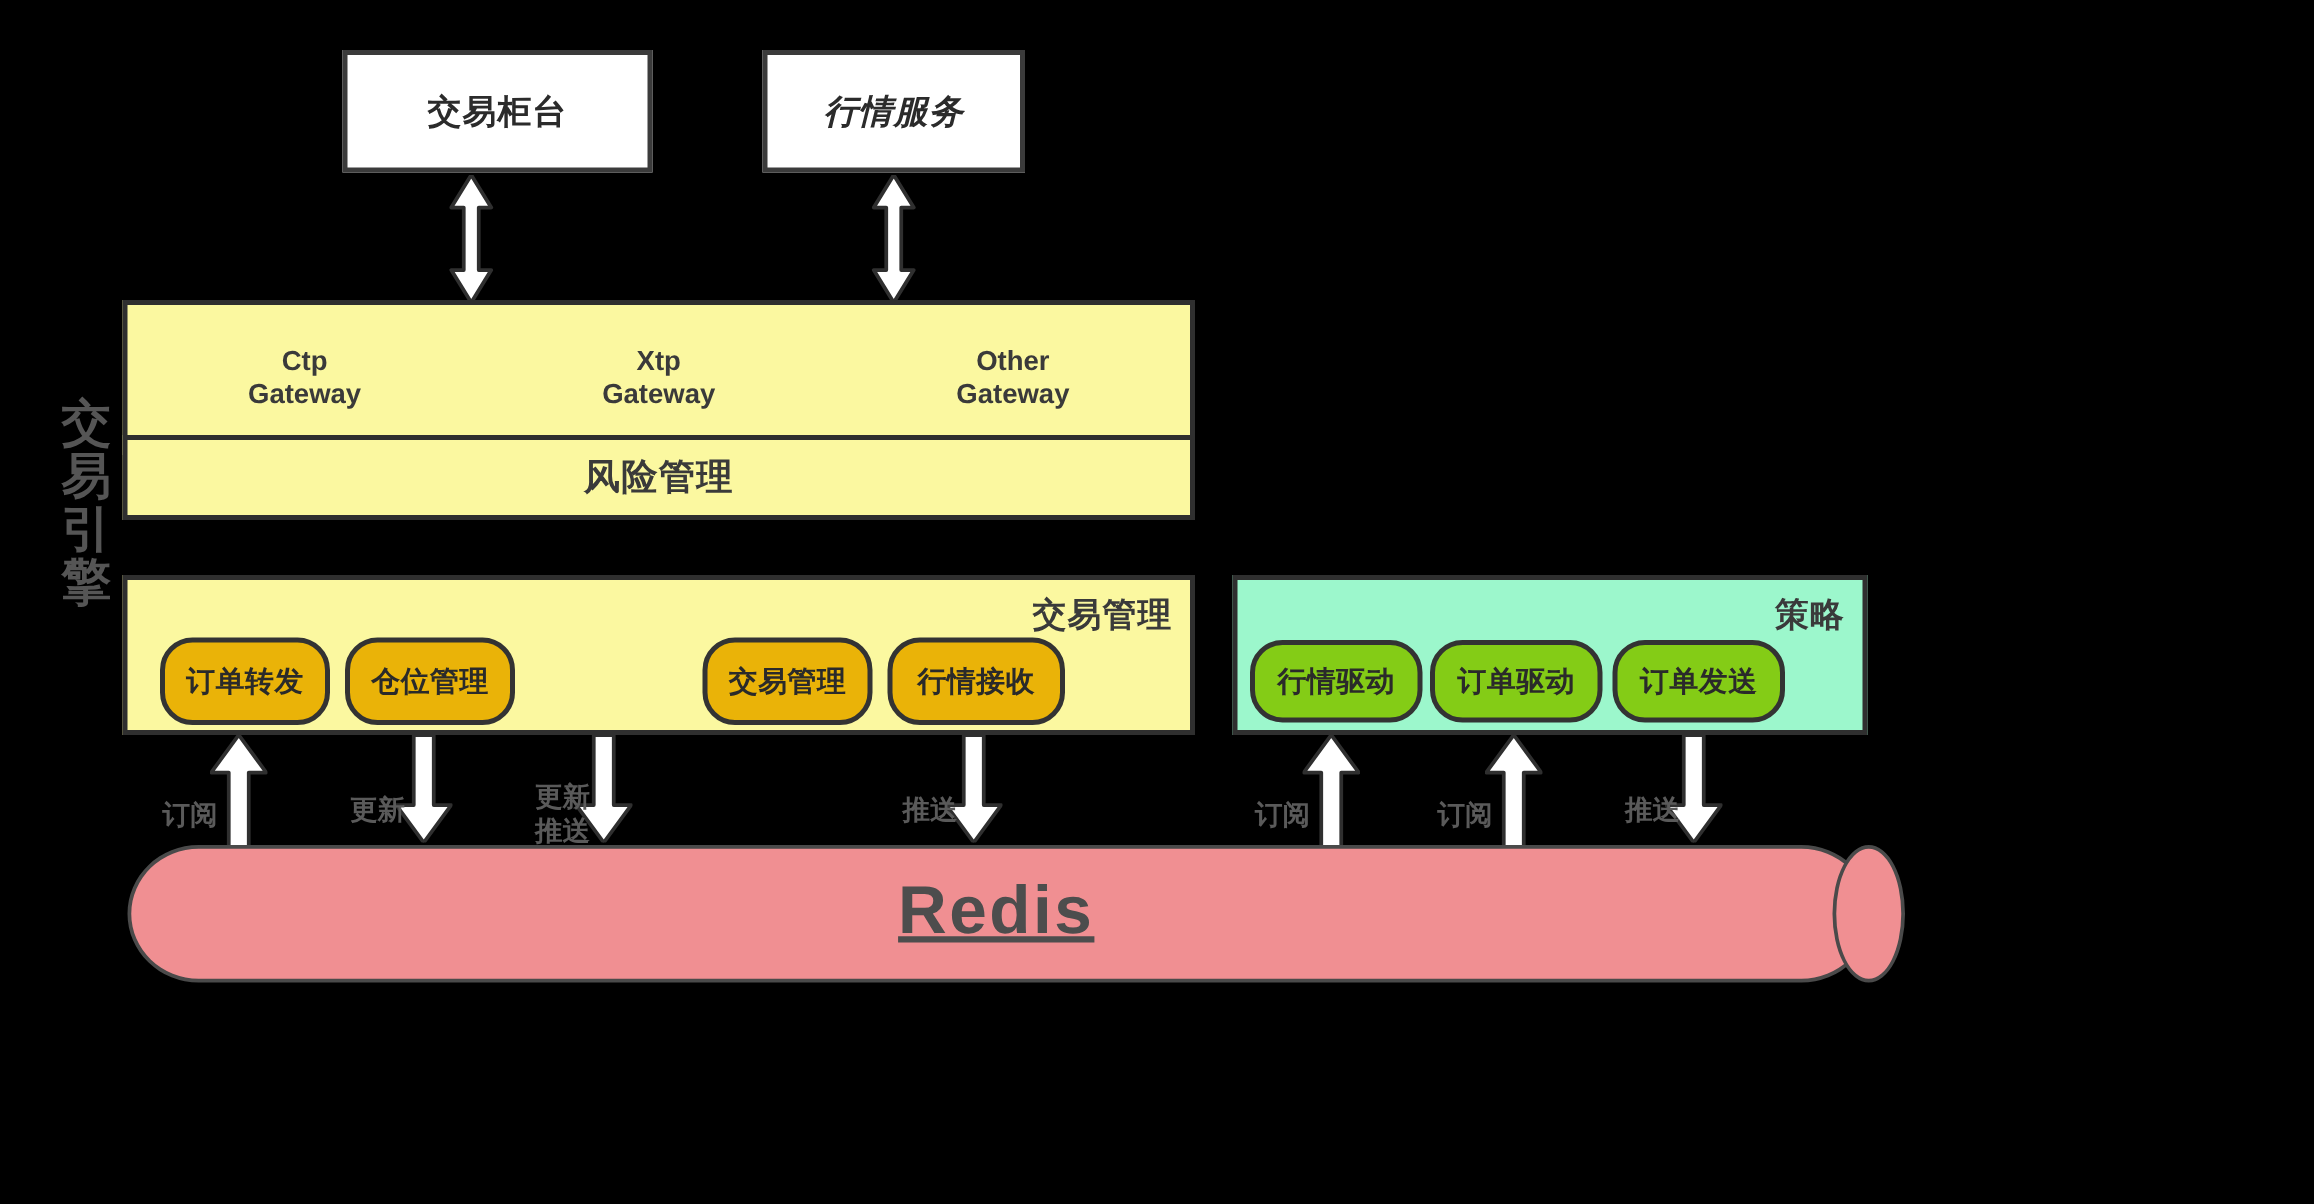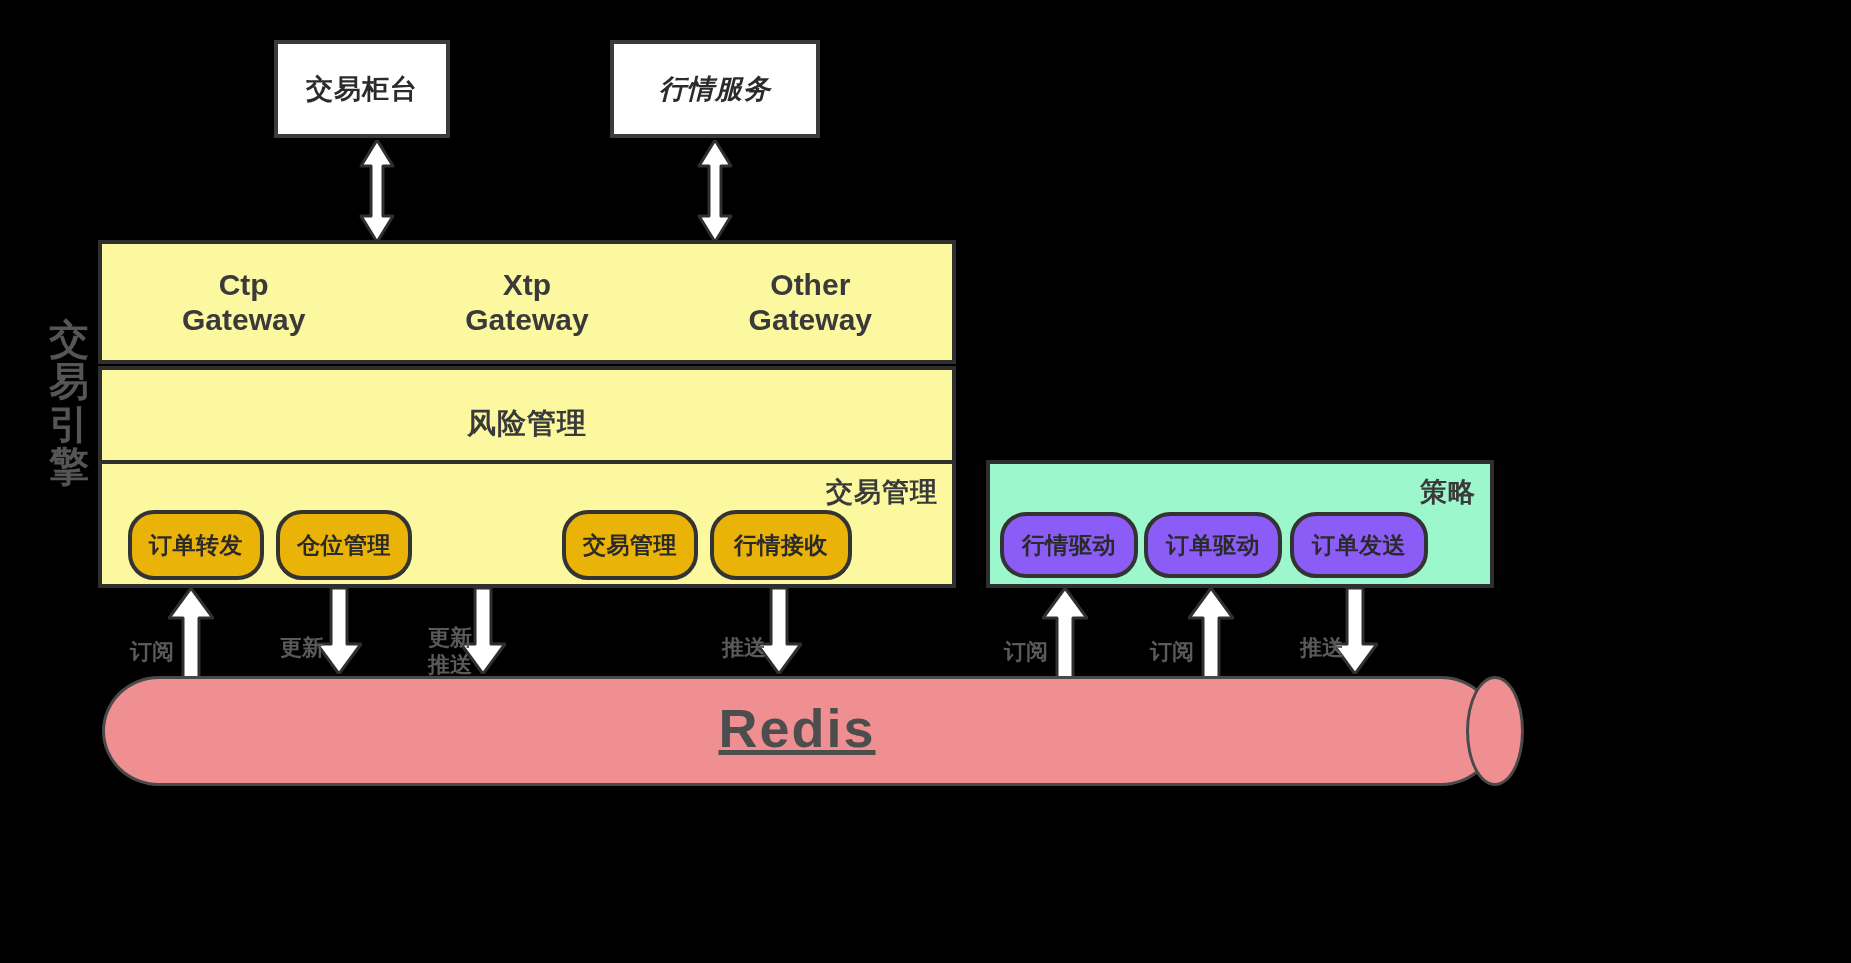--- a/index.html
+++ b/index.html
@@ -23,41 +23,41 @@
     text-align:center;width:62px;
   }
   .engine-label span{display:block;}
 
   
   .ylayer{
     background:#fbf8a0;border:4px solid #2f2f2f;
   }
   .gw-row{display:flex;align-items:center;justify-content:space-around;height:100%;}
   .gw-item{
-    color:#3a3a3a;font-weight:bold;font-size:30px;line-height:1.18;
+    color:#3a3a3a;font-weight:bold;font-size:22px;line-height:1.18;
     text-align:center;width:230px;
   }
   .gw-item span{display:block;}
   .layer-center{
     display:flex;align-items:center;justify-content:center;height:100%;
     color:#3a3a3a;font-weight:bold;font-size:29px;letter-spacing:1px;
   }
   .corner-title{
     position:absolute;right:14px;top:10px;
     color:#3a3a3a;font-weight:bold;font-size:27px;letter-spacing:1px;
   }
 
   
   .pill{
     position:absolute;border:4px solid #333333;border-radius:26px;
     display:flex;align-items:center;justify-content:center;
     font-weight:bold;font-size:23px;letter-spacing:.5px;color:#2a2a2a;
   }
   .pill-pink{background:#eab308;}
-  .pill-hot{background:#8b5cf6;}
+  .pill-hot{background:#84cc16;}
 
   
   .gbox{background:#9cf7cc;border:4px solid #2f2f2f;}
 
   
   .cyl{
     position:absolute;background:#f08f92;border:3px solid #4a4a4a;
     border-radius:60px/58px;
   }
   .cyl-cap{
@@ -75,21 +75,21 @@
   .arrow-label{
     position:absolute;color:#5a5a5a;font-weight:bold;font-size:22px;
     line-height:1.25;text-align:left;white-space:pre-line;
   }
 </style>
 </head>
 <body>
 
 <div class="stage">
 
-  <div class="abs client-box" style="left:274px;top:40px;width:176px;height:98px;">
+  <div class="abs client-box" style="left:274px;top:40px;width:248px;height:98px;">
     <span>交易柜台</span>
   </div>
 
   <div class="abs client-box" style="left:610px;top:40px;width:210px;height:98px;font-style:italic;">
     <span>行情服务</span>
   </div>
 
   <div class="arrow" style="left:358px;top:140px;">
     <svg width="38" height="102" viewBox="0 0 38 102">
       <polygon points="19,0 35,26 25,26 25,76 35,76 19,102 3,76 13,76 13,26 3,26" fill="#ffffff" stroke="#2f2f2f" stroke-width="3" stroke-linejoin="round"></polygon>
@@ -121,21 +121,21 @@
         <span>Xtp</span>
         <span>Gateway</span>
       </div>
       <div class="gw-item">
         <span>Other</span>
         <span>Gateway</span>
       </div>
     </div>
   </div>
 
-  <div class="abs ylayer" style="left:98px;top:366px;width:858px;height:116px;">
+  <div class="abs ylayer" style="left:98px;top:348px;width:858px;height:68px;">
     <div class="layer-center">
       <span>风险管理</span>
     </div>
   </div>
 
   <div class="abs ylayer" style="left:98px;top:460px;width:858px;height:128px;">
     <div class="corner-title">交易管理</div>
   </div>
 
   <div class="pill pill-pink" style="left:128px;top:510px;width:128px;height:62px;">

